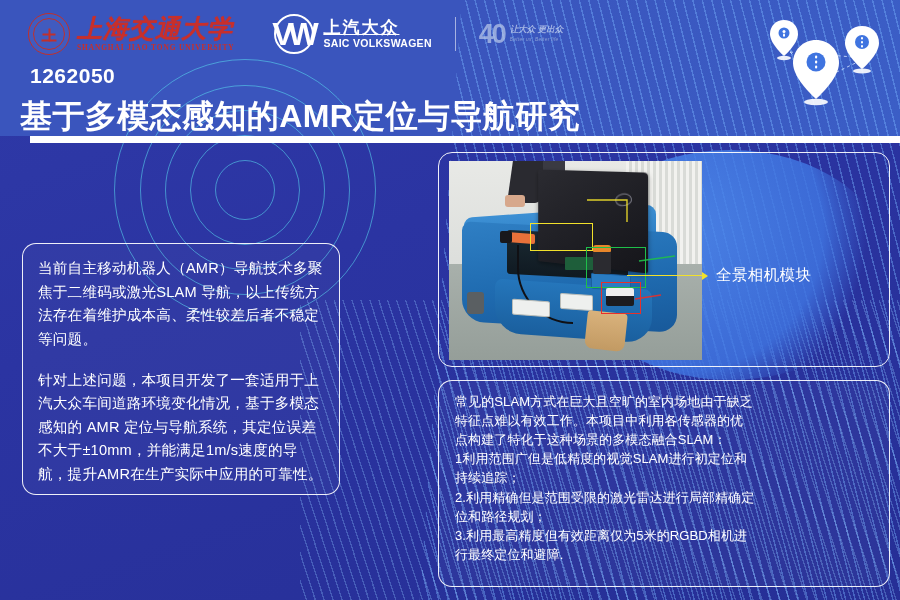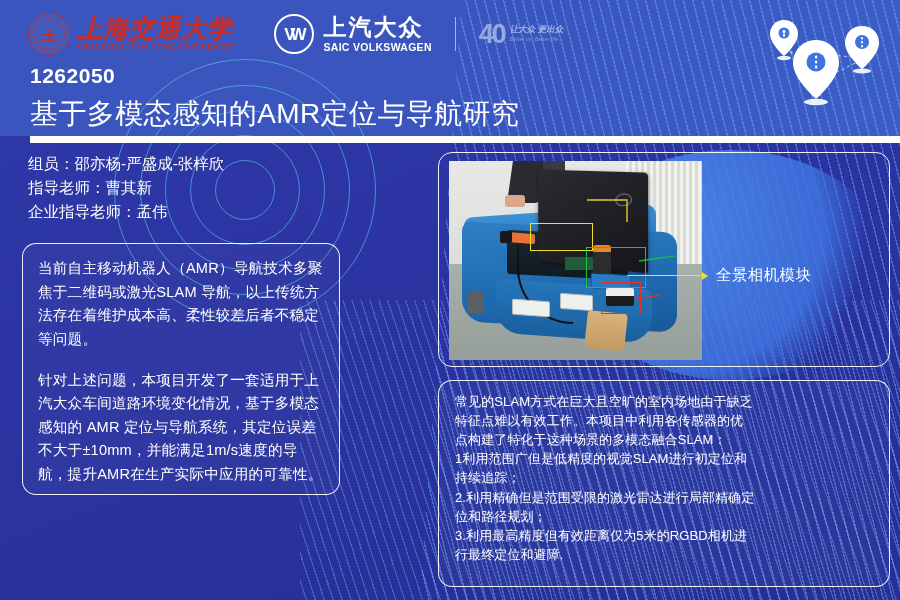--- a/index.html
+++ b/index.html
@@ -125,26 +125,26 @@
     margin: 0 14px;
   }
   .vw-logo { display: flex; align-items: center; gap: 9px; margin-left: 40px; }
   .vw-mark {
     width: 40px; height: 40px; border-radius: 50%;
     border: 2.4px solid #fff; position: relative;
     display: flex; align-items: center; justify-content: center;
   }
   .vw-mark span {
     font-family: "Liberation Sans", sans-serif;
-    font-weight: 700; font-size: 17px; color: #fff;
+    font-weight: 700; font-size: 32px; color: #fff;
     line-height: 1; letter-spacing: -5px; margin-left: -3px;
   }
   .vw-words { line-height: 1.05; }
   .vw-cn {
-    font-size: 23px; font-weight: 700; color: #fff; letter-spacing: 2px;
+    font-size: 17px; font-weight: 700; color: #fff; letter-spacing: 2px; text-decoration: underline;
   }
   .vw-en {
     font-size: 10.5px; font-weight: 700; color: #fff; letter-spacing: .3px;
     margin-top: 2px;
   }
   .anniv { display: flex; align-items: center; gap: 5px; opacity: .72; }
   .anniv-40 {
     font-size: 27px; font-weight: 700; color: #b9c9ea;
     letter-spacing: -2px; font-family: "Liberation Sans", sans-serif;
   }
@@ -152,22 +152,22 @@
   .anniv-cn { font-size: 8.5px; color: #cfdcf3; font-weight: 700; }
   .anniv-en { font-size: 4.8px; color: #a9bde0; letter-spacing: .3px; margin-top: 2px;}
 
   
   .proj-no {
     position: absolute; left: 30px; top: 64px;
     font-size: 21px; font-weight: 700; color: #ffffff; z-index: 6;
     letter-spacing: .5px;
   }
   .proj-title {
-    position: absolute; left: 30px; top: 95px;
-    font-size: 28px; font-weight: 400; color: #ffffff; z-index: 6;
+    position: absolute; left: 20px; top: 95px;
+    font-size: 32px; font-weight: 700; color: #ffffff; z-index: 6;
     letter-spacing: .4px;
   }
 
   
   .pins { position: absolute; right: 6px; top: 6px; width: 140px; height: 112px; z-index: 7; }
 
   
   .members {
     position: absolute; left: 28px; top: 152px;
     color: #ffffff; font-size: 15.5px; line-height: 1.55; z-index: 6;
@@ -394,25 +394,20 @@
         <rect x="61" y="54.5" width="2.2" height="3" rx="1.1" fill="#fff"></rect>
         <rect x="61" y="59.5" width="2.2" height="3" rx="1.1" fill="#fff"></rect>
         <ellipse cx="62" cy="96" rx="12" ry="3.2" fill="#ffffff" opacity=".9"></ellipse>
       </g>
     </svg>
   </div>
 
   <div class="proj-no">1262050</div>
   <div class="proj-title">基于多模态感知的AMR定位与导航研究</div>
 
-  <div class="members">
-    <div>组员：邵亦杨-严盛成-张梓欣</div>
-    <div>指导老师：曹其新</div>
-    <div>企业指导老师：孟伟</div>
-  </div>
 
   <div class="tbox" id="left-box">
     <p>当前自主移动机器人（AMR）导航技术多聚焦于二维码或激光SLAM 导航，以上传统方法存在着维护成本高、柔性较差后者不稳定等问题。</p>
     <div class="gap"></div>
     <p>针对上述问题，本项目开发了一套适用于上汽大众车间道路环境变化情况，基于多模态感知的 AMR 定位与导航系统，其定位误差不大于±10mm，并能满足1m/s速度的导航，提升AMR在生产实际中应用的可靠性。</p>
   </div>
 
   <div id="photo-panel">
 
     <div class="photo">

